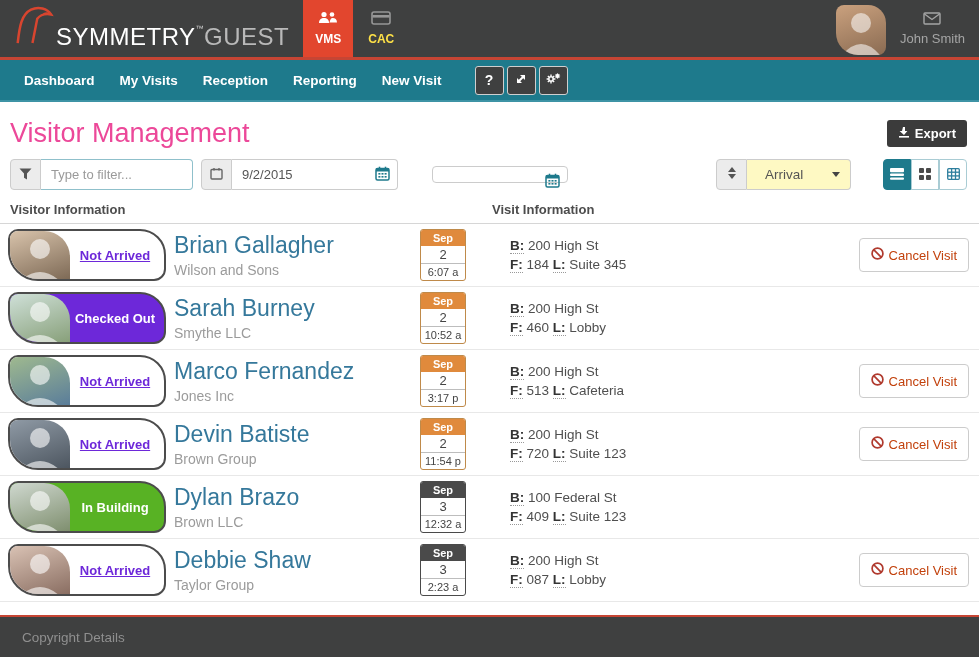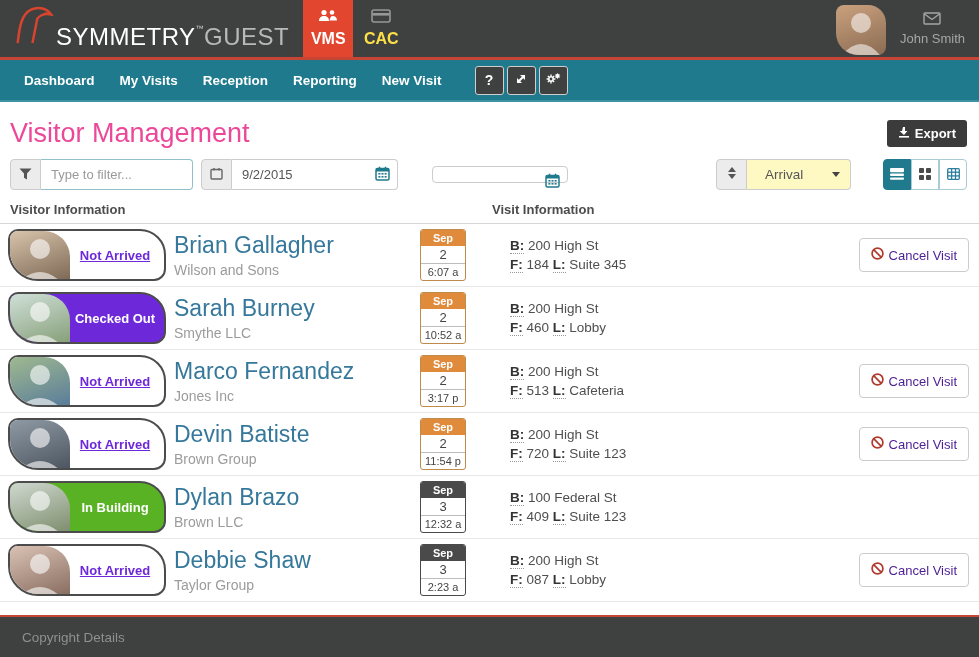--- a/index.html
+++ b/index.html
@@ -8,21 +8,21 @@
 
   
   .hdr { height:60px; background:#3f4040; border-bottom:3px solid #c64534; display:flex; align-items:stretch; flex:none; }
   .brand { display:flex; align-items:flex-end; padding:0 14px 8px 10px; }
   .brand svg { margin-right:2px; }
   .brand-txt { font-size:24px; letter-spacing:.5px; color:#fff; line-height:1; }
   .brand-txt .tm { font-size:8px; vertical-align:top; color:#cfcfcf; }
   .brand-txt .guest { color:#b9b9b9; font-weight:300; }
   .hdr-tabs { display:flex; align-items:stretch; }
   .hdr-tab { width:50px; display:flex; flex-direction:column; align-items:center; justify-content:center; gap:3px; cursor:pointer; }
-  .hdr-tab .lbl { font-size:16px; font-weight:bold; }
+  .hdr-tab .lbl { font-size:12px; font-weight:bold; }
   .hdr-tab.active { background:#e2462e; color:#fff; }
   .hdr-tab.inactive { color:#fde047; width:56px; }
   .hdr-right { margin-left:auto; display:flex; align-items:center; padding-right:14px; gap:14px; }
   .avatar { width:50px; height:50px; margin-top:2px; border-radius:8px 18px 8px 22px; overflow:hidden; position:relative; background:linear-gradient(160deg,#caa17e,#8a6b52); }
   .user-menu { display:flex; flex-direction:column; align-items:center; gap:2px; color:#a5a5a5; cursor:pointer; }
   .user-menu .nm { font-size:13px; }
 
   
   .sil { position:absolute; inset:0; }
 
@@ -85,21 +85,21 @@
   .vname { font-size:23px; color:#35789b; font-weight:400; line-height:1.15; cursor:pointer; }
   .vcompany { font-size:14px; color:#9b9b9b; margin-top:3px; }
   .dbadge { width:46px; border-radius:3px; overflow:hidden; text-align:center; background:#fff; }
   .dbadge .mo { font-size:11px; font-weight:bold; color:#fff; padding:2px 0; }
   .dbadge .dy { font-size:13px; color:#444; padding:1px 0; }
   .dbadge .tm { font-size:11px; color:#444; border-top:1px solid #bdbdbd; padding:2px 0; }
   .dbadge.today { border:1px solid #bf8a4a; } .dbadge.today .mo { background:#e08a3c; }
   .dbadge.next { border:1px solid #4a4a4a; } .dbadge.next .mo { background:#4a4a4a; }
   .visit { padding-left:34px; font-size:13.5px; color:#4f4f4f; line-height:19px; }
   .visit b { color:#333; border-bottom:1px dotted #999; font-weight:bold; }
-  .cancel-btn { justify-self:end; height:30px; background:#fff; border:1px solid #cccccc; border-radius:4px; font-size:13px; color:#4c1d95; display:flex; align-items:center; gap:5px; padding:16px 11px; cursor:pointer; font-family:inherit; }
+  .cancel-btn { justify-self:end; height:30px; background:#fff; border:1px solid #cccccc; border-radius:4px; font-size:13px; color:#c2410c; display:flex; align-items:center; gap:5px; padding:16px 11px; cursor:pointer; font-family:inherit; }
 
   
   .ftr { flex:none; height:42px; background:#3f4040; border-top:2px solid #c64534; display:flex; align-items:center; padding-left:22px; }
   .ftr span { color:#8f8f8f; font-size:13.5px; }
 </style>
 </head>
 <body>
 
 <div class="hdr">
   <div class="brand">

